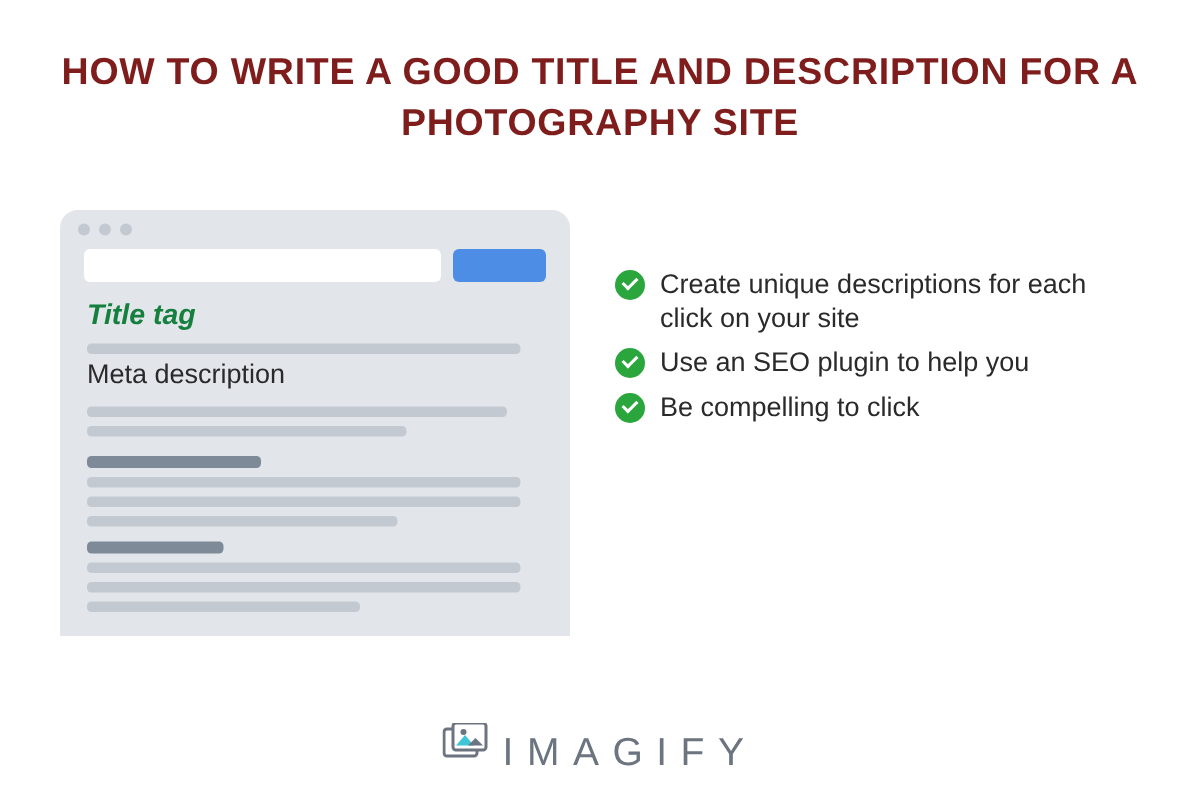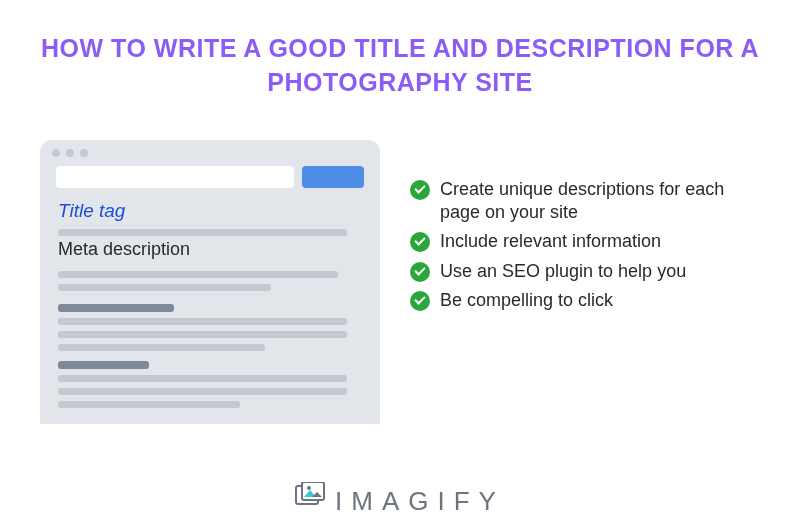--- a/index.html
+++ b/index.html
@@ -6,21 +6,21 @@
   body {
     width: 800px;
     height: 527px;
     background: #fff;
     font-family: -apple-system, BlinkMacSystemFont, "Segoe UI", Arial, sans-serif;
     position: relative;
     overflow: hidden;
   }
   .title {
     text-align: center;
-    color: #8b5cf6;
+    color: #7f1d1d;
     font-weight: 800;
     font-size: 25px;
     letter-spacing: 0.5px;
     padding: 32px 40px 0;
     line-height: 1.35;
   }
   .content {
     display: flex;
     align-items: flex-start;
     padding: 30px 40px 0 40px;
@@ -59,22 +59,22 @@
   }
   .url-btn {
     width: 62px;
     height: 22px;
     background: #4d8de6;
     border-radius: 4px;
   }
   .label-title {
     font-style: italic;
     font-size: 19px;
-    font-weight: 400;
-    color: #1d4ed8;
+    font-weight: 700;
+    color: #15803d;
     padding: 2px 18px 4px;
   }
   .label-meta {
     font-size: 18px;
     font-weight: 400;
     color: #2a2a2a;
     padding: 0 18px 8px;
   }
   .line-row {
     padding: 3px 18px;
@@ -183,25 +183,21 @@
       <div class="line dark" style="width:30%;height:8px"></div>
       <div class="line" style="width:95%"></div>
       <div class="line" style="width:95%"></div>
       <div class="line" style="width:60%"></div>
     </div>
   </div>
 
   <div class="tips">
     <div class="tip">
       <span class="check-icon"></span>
-      <span class="tip-text">Create unique descriptions for each page on your site</span>
-    </div>
-    <div class="tip">
-      <span class="check-icon"></span>
-      <span class="tip-text">Include relevant information</span>
+      <span class="tip-text">Create unique descriptions for each click on your site</span>
     </div>
     <div class="tip">
       <span class="check-icon"></span>
       <span class="tip-text">Use an SEO plugin to help you</span>
     </div>
     <div class="tip">
       <span class="check-icon"></span>
       <span class="tip-text">Be compelling to click</span>
     </div>
   </div>

